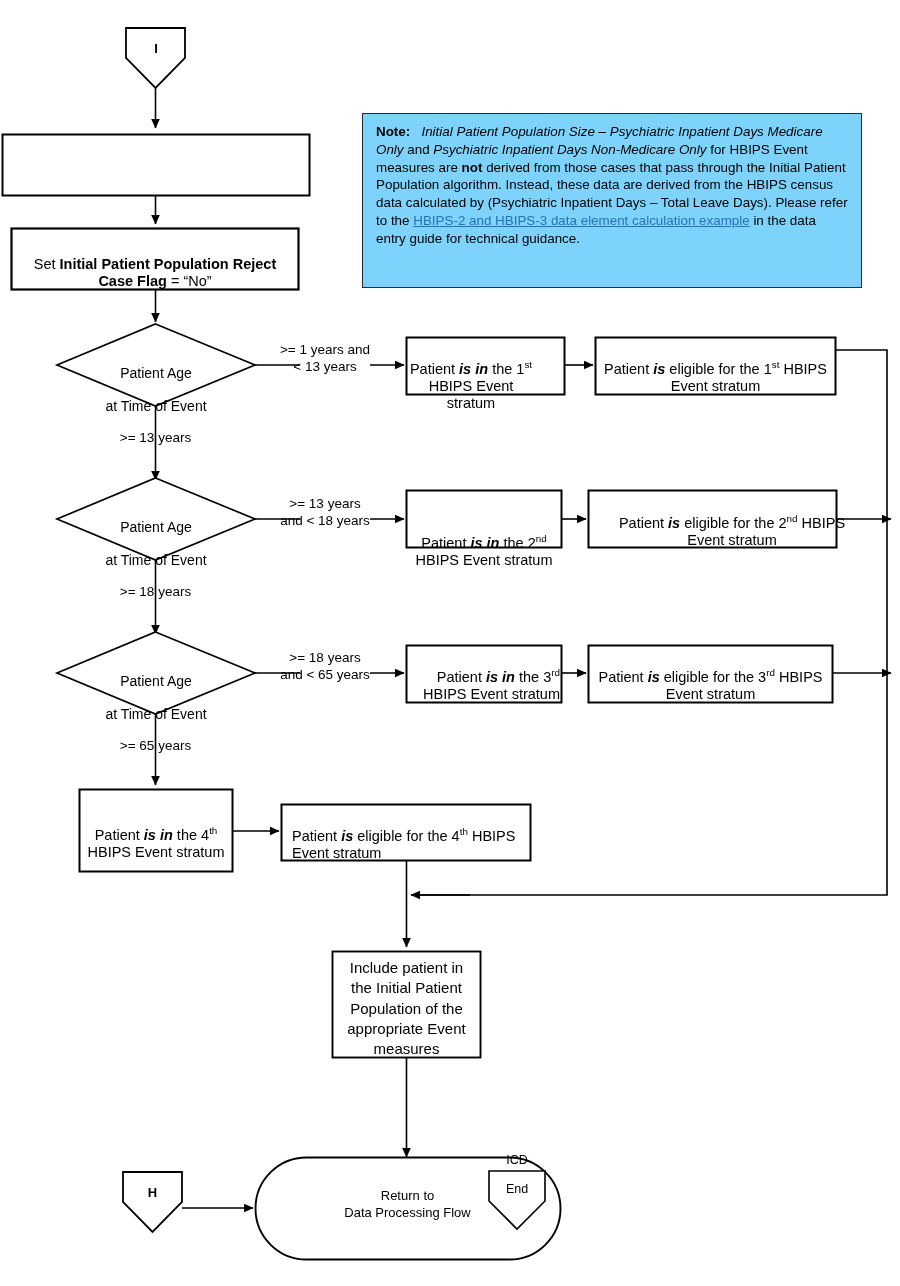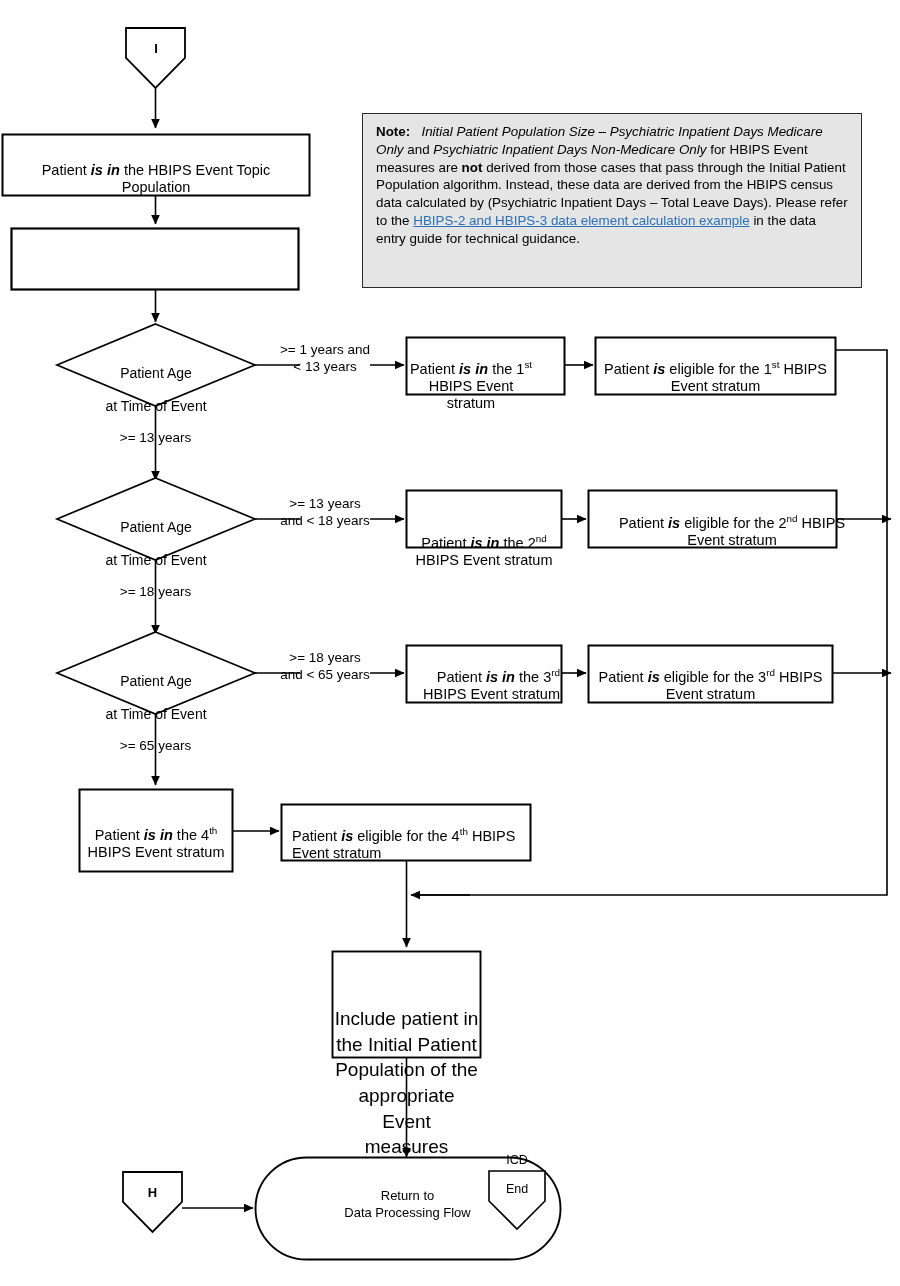--- a/index.html
+++ b/index.html
@@ -39,23 +39,22 @@
   .edge-text {
     font-size: 13.5px;
     line-height: 1.25;
     text-align: center;
   }
   .conn-text {
     font-size: 13px;
     font-weight: bold;
   }
   .small-proc {
-    font-size: 19px;
+    font-size: 15px;
     line-height: 1.35;
-    margin-top: 48px;
   }
   .term-text {
     font-size: 13px;
     line-height: 1.3;
   }
   .icd-text {
     font-size: 12.5px;
     line-height: 1.15;
   }
   b { font-weight: bold; }
@@ -66,21 +65,21 @@
     line-height: 0;
   }
   
   #note-box {
     position: absolute;
     left: 362px;
     top: 113px;
     width: 500px;
     height: 175px;
     border: 1.6px solid #2b2b2b;
-    background: #e5e5e5;
+    background: #7dd3fc;
     box-sizing: border-box;
     padding: 9px 12px 6px 13px;
   }
   #note-text {
     font-size: 13.4px;
     line-height: 1.33;
     text-align: left;
     color: #000;
   }
   .note-link {
@@ -173,24 +172,24 @@
         <i>Initial Patient Population Size – Psychiatric Inpatient Days Medicare Only</i> and
         <i>Psychiatric Inpatient Days Non-Medicare Only</i> for HBIPS Event measures are <b>not</b>
         derived from those cases that pass through the Initial Patient Population algorithm. Instead,
         these data are derived from the HBIPS census data calculated by (Psychiatric Inpatient Days
         – Total Leave Days). Please refer to the <span class="note-link">HBIPS-2 and HBIPS-3 data element calculation example</span> in the data entry guide for
         technical guidance.
       </span>
     </div>
   </div>
 
-  <div class="lbl box-text" style="left:2px; top:145px; width:308px;">
-    Patient <b><i>is in</i></b> the HBIPS Event Topic<br>Population
-  </div>
-
+
+  <div class="lbl box-text" style="left:12px; top:239px; width:286px;">
+    Set <b>Initial Patient Population Reject</b><br><b>Case Flag</b> = “No”
+  </div>
 
   <div class="lbl diamond-text" style="left:66px; top:348px; width:180px;">
     <span>Patient Age</span><br>
     <span>at Time of Event</span>
   </div>
   <div class="lbl edge-text" style="left:272px; top:342px; width:106px;">&gt;= 1 years and
 &lt; 13 years</div>
   <div class="lbl edge-text" style="left:103px; top:430px; width:105px;">&gt;= 13 years</div>
 
   <div class="lbl box-text" style="left:408px; top:344px; width:126px;">

